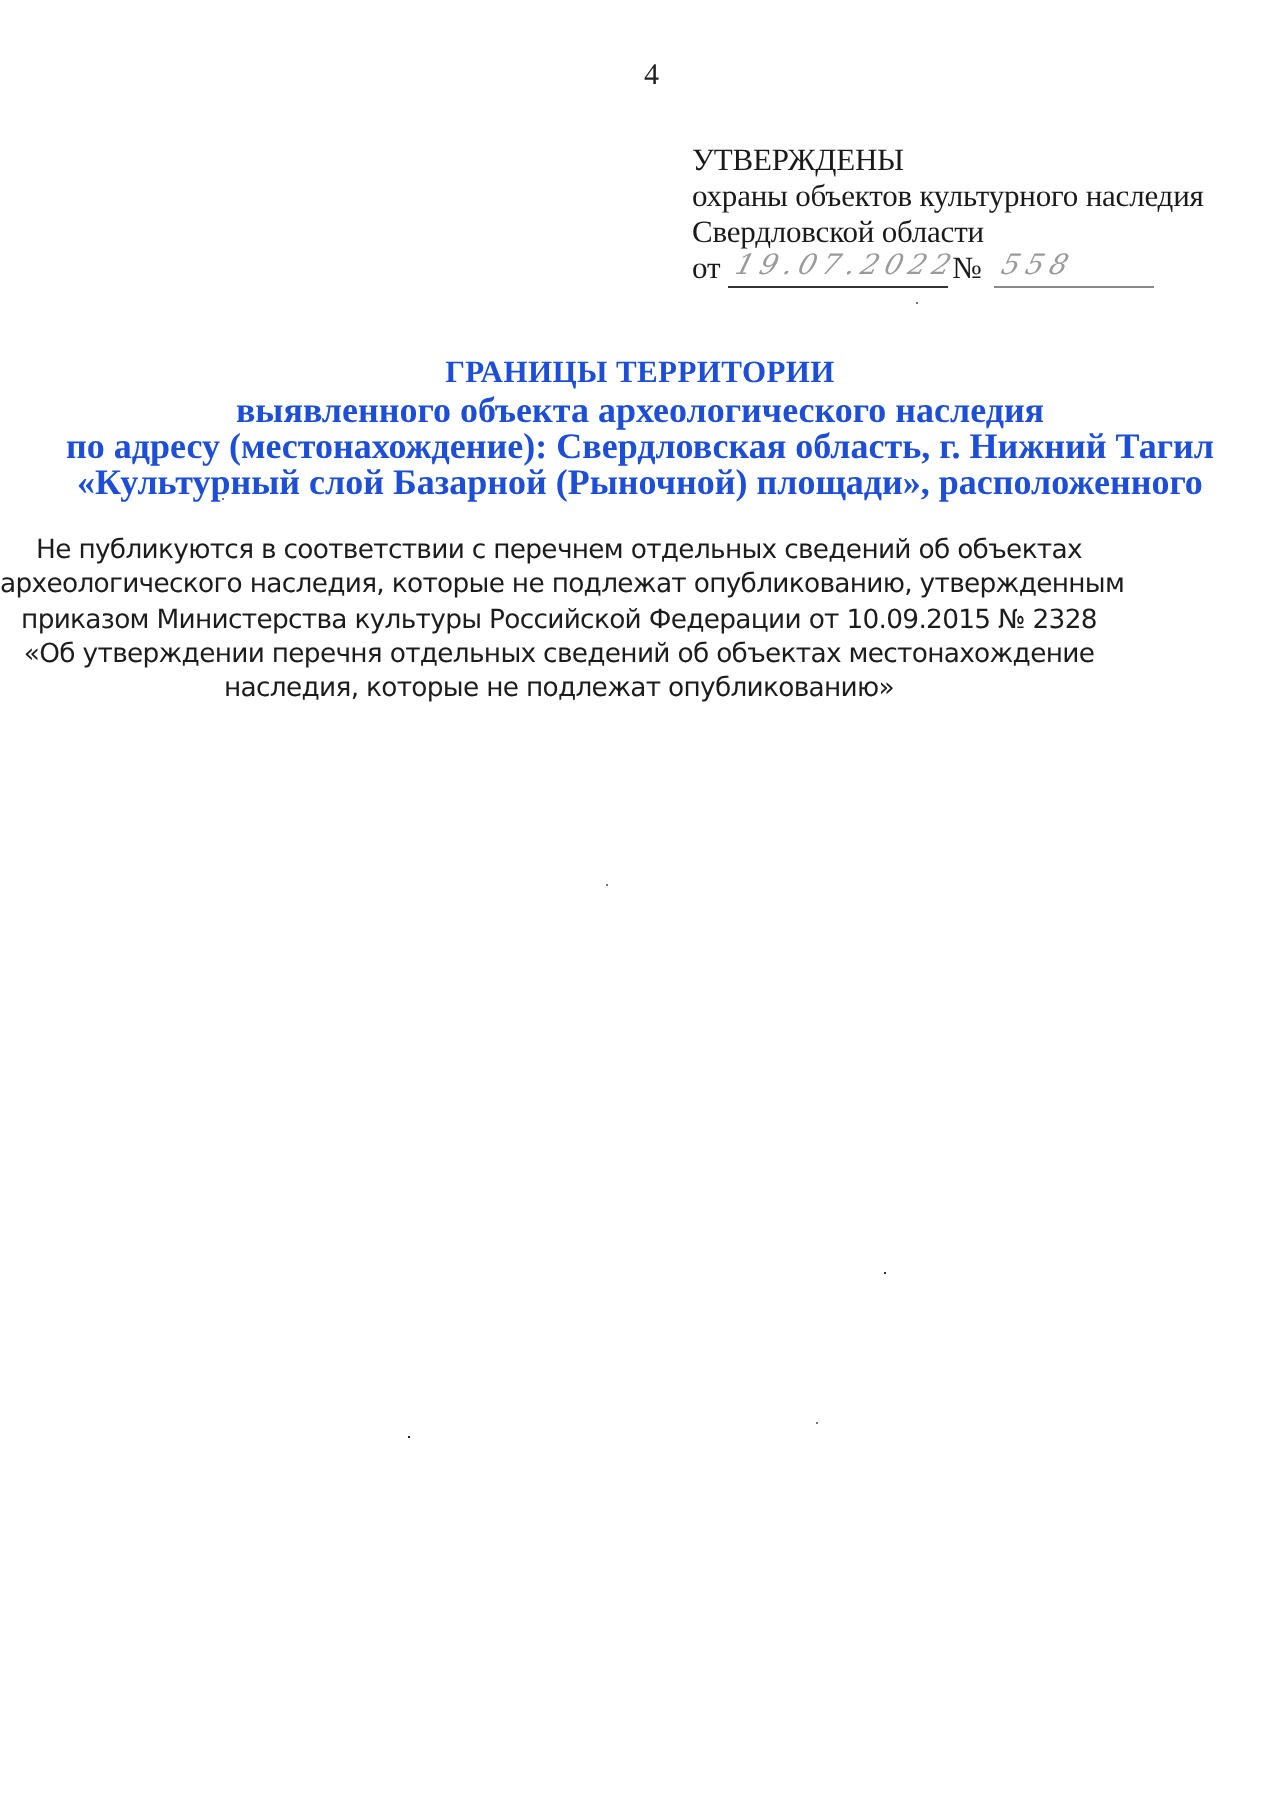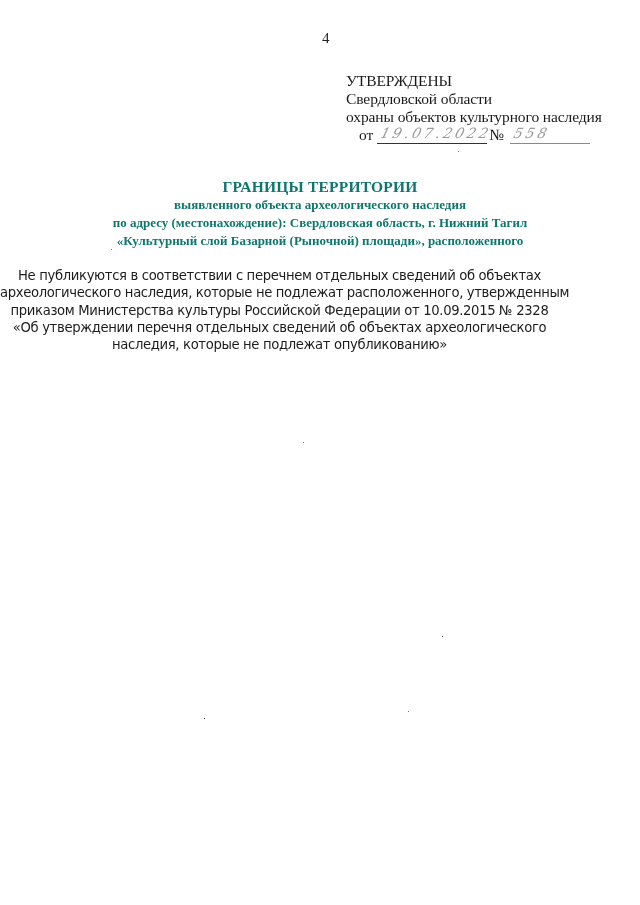--- a/index.html
+++ b/index.html
@@ -31,21 +31,20 @@
       font-size: 15.5px;
       line-height: 18px;
       color: #1a1a1a;
       letter-spacing: -0.1px;
     }
     .approval .line { white-space: nowrap; }
     .sig-row {
       white-space: nowrap;
       display: flex;
       align-items: flex-end;
-      margin-left: 13px;
     }
     .sig-field {
       display: inline-block;
       border-bottom: 1px solid #333;
       height: 16px;
       position: relative;
       margin-left: 4px;
     }
     .sig-field.date { width: 110px; }
     .sig-field.num { width: 80px; border-bottom-color: #8a8a8a; margin-left: 6px; }
@@ -63,29 +62,29 @@
     .num-sign { margin-left: 2px; }
 
     .title-block {
       position: absolute;
       left: 0;
       width: 640px;
       top: 178px;
       text-align: center;
       font-family: "Liberation Serif", serif;
       font-weight: bold;
-      color: #0f766e;
+      color: #1d4ed8;
     }
     .title-main {
       font-size: 15.5px;
       line-height: 18px;
       letter-spacing: 0.2px;
     }
     .title-sub {
-      font-size: 13px;
+      font-size: 18px;
       line-height: 18px;
       white-space: nowrap;
     }
 
     .notice {
       position: absolute;
       left: 0;
       width: 559px;
       top: 267px;
       text-align: center;
@@ -106,22 +105,22 @@
   </style>
 </head>
 <body>
 
 <div>
 
   <div class="page-number">4</div>
 
   <div class="approval">
     <div class="line">УТВЕРЖДЕНЫ</div>
+    <div class="line">охраны объектов культурного наследия</div>
     <div class="line">Свердловской области</div>
-    <div class="line">охраны объектов культурного наследия</div>
     <div class="sig-row">
       <span>от</span>
       <span class="sig-field date">
         <span class="handwriting">19.07.2022</span>
       </span>
       <span class="num-sign">№</span>
       <span class="sig-field num">
         <span class="handwriting">558</span>
       </span>
     </div>
@@ -129,23 +128,23 @@
 
   <div class="title-block">
     <div class="title-main">ГРАНИЦЫ ТЕРРИТОРИИ</div>
     <div class="title-sub">выявленного объекта археологического наследия</div>
     <div class="title-sub">по адресу (местонахождение): Свердловская область, г. Нижний Тагил</div>
     <div class="title-sub">«Культурный слой Базарной (Рыночной) площади», расположенного</div>
   </div>
 
   <div class="notice">
     <div class="line">Не публикуются в соответствии с перечнем отдельных сведений об объектах</div>
-    <div class="line">археологического наследия, которые не подлежат расположенного, утвержденным</div>
+    <div class="line">археологического наследия, которые не подлежат опубликованию, утвержденным</div>
     <div class="line">приказом Министерства культуры Российской Федерации от 10.09.2015 № 2328</div>
-    <div class="line">«Об утверждении перечня отдельных сведений об объектах археологического</div>
+    <div class="line">«Об утверждении перечня отдельных сведений об объектах местонахождение</div>
     <div class="line">наследия, которые не подлежат опубликованию»</div>
   </div>
 
   <div class="speck" style="left:458px; top:151px;"></div>
   <div class="speck" style="left:111px; top:249px;"></div>
   <div class="speck" style="left:303px; top:442px;"></div>
   <div class="speck" style="left:442px; top:636px; background:#333;"></div>
   <div class="speck" style="left:408px; top:711px;"></div>
   <div class="speck" style="left:204px; top:718px; background:#222;"></div>
 

